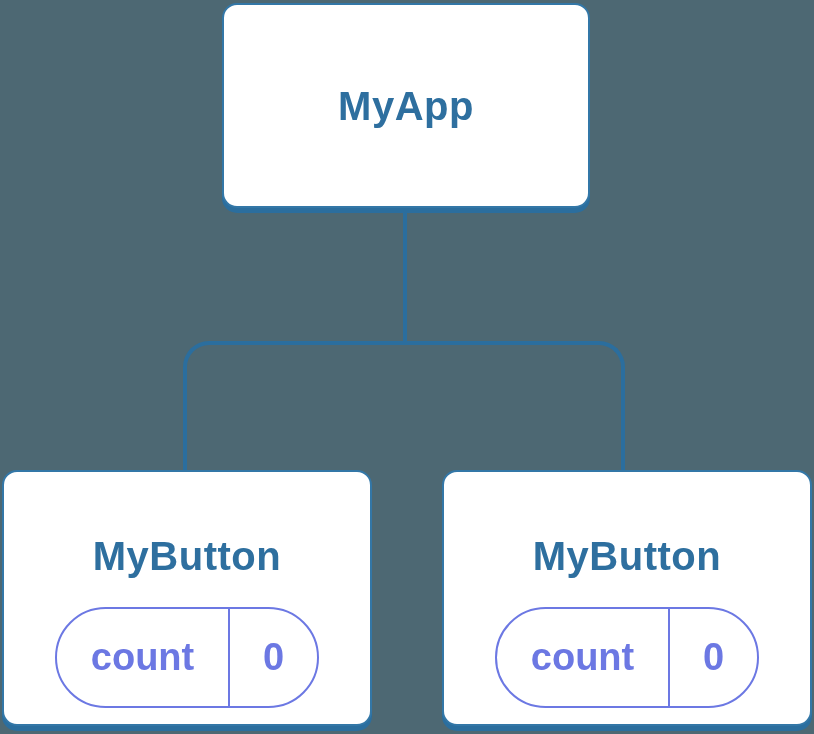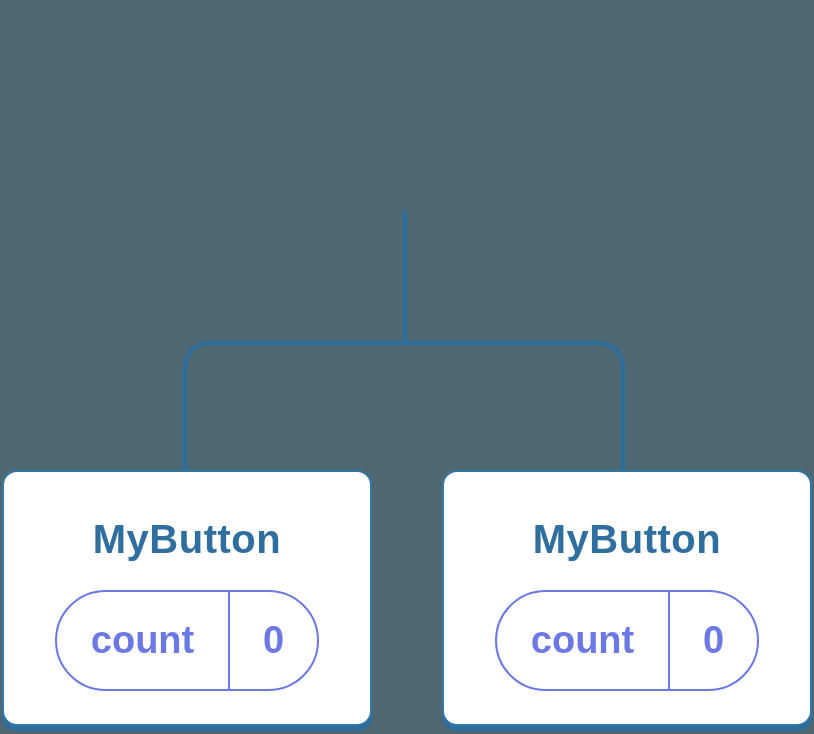--- a/index.html
+++ b/index.html
@@ -56,21 +56,21 @@
     align-items: center;
     justify-content: center;
   }
   .card-child {
     top: 470px;
     width: 370px;
     height: 256px;
     display: flex;
     flex-direction: column;
     align-items: center;
-    padding-top: 43px;
+    padding-top: 60px;
   }
   .card-child.left  { left: 2px; }
   .card-child.right { left: 442px; }
   .card-title {
     font-size: 40px;
     font-weight: 700;
     line-height: 48px;
     color: var(--title-text, #2E6F9F);
     letter-spacing: 0.5px;
   }
@@ -104,20 +104,23 @@
   }
 </style>
 </head>
 <body style="--background: #4D6873; --connector: #2B6E9E; --card-border: #3377A7; --card-background: #FFFFFF; --title-text: #2E6F9F; --state-accent: #6C78E3;">
 
 <div class="canvas">
 
   <div class="connector-vertical"></div>
   <div class="connector-bracket"></div>
 
+  <div class="card card-root">
+    <div class="card-title">MyApp</div>
+  </div>
 
   <div class="card card-child left">
     <div class="card-title">MyButton</div>
     <div class="state-pill">
       <div class="state-label">count</div>
       <div class="state-value">0</div>
     </div>
   </div>
 
   <div class="card card-child right">

